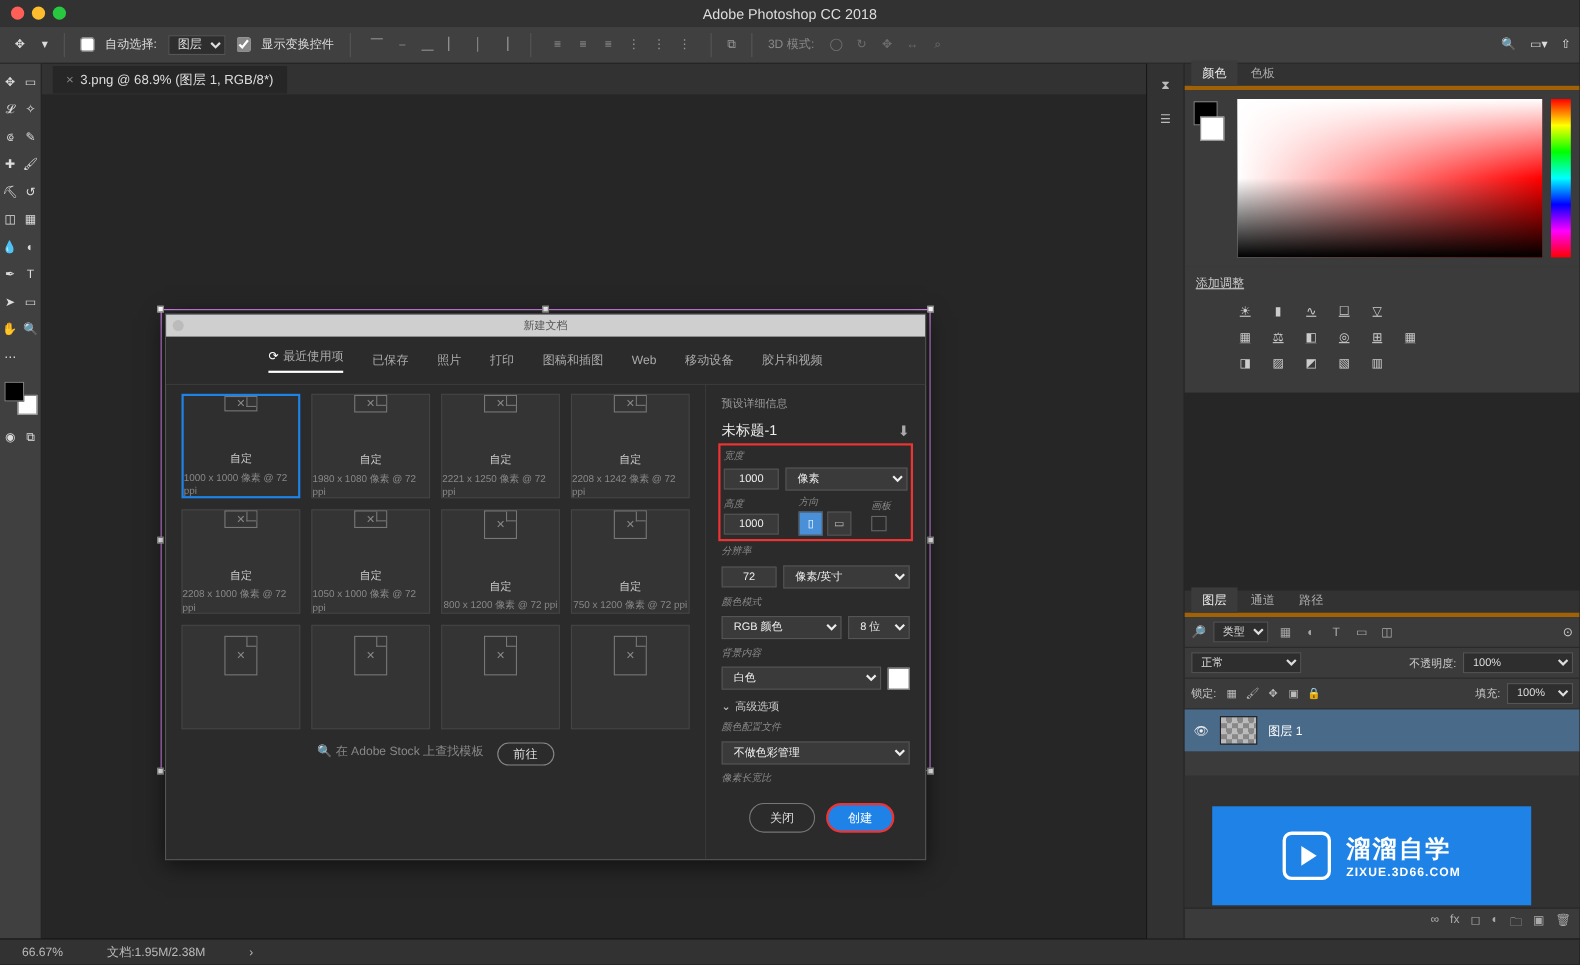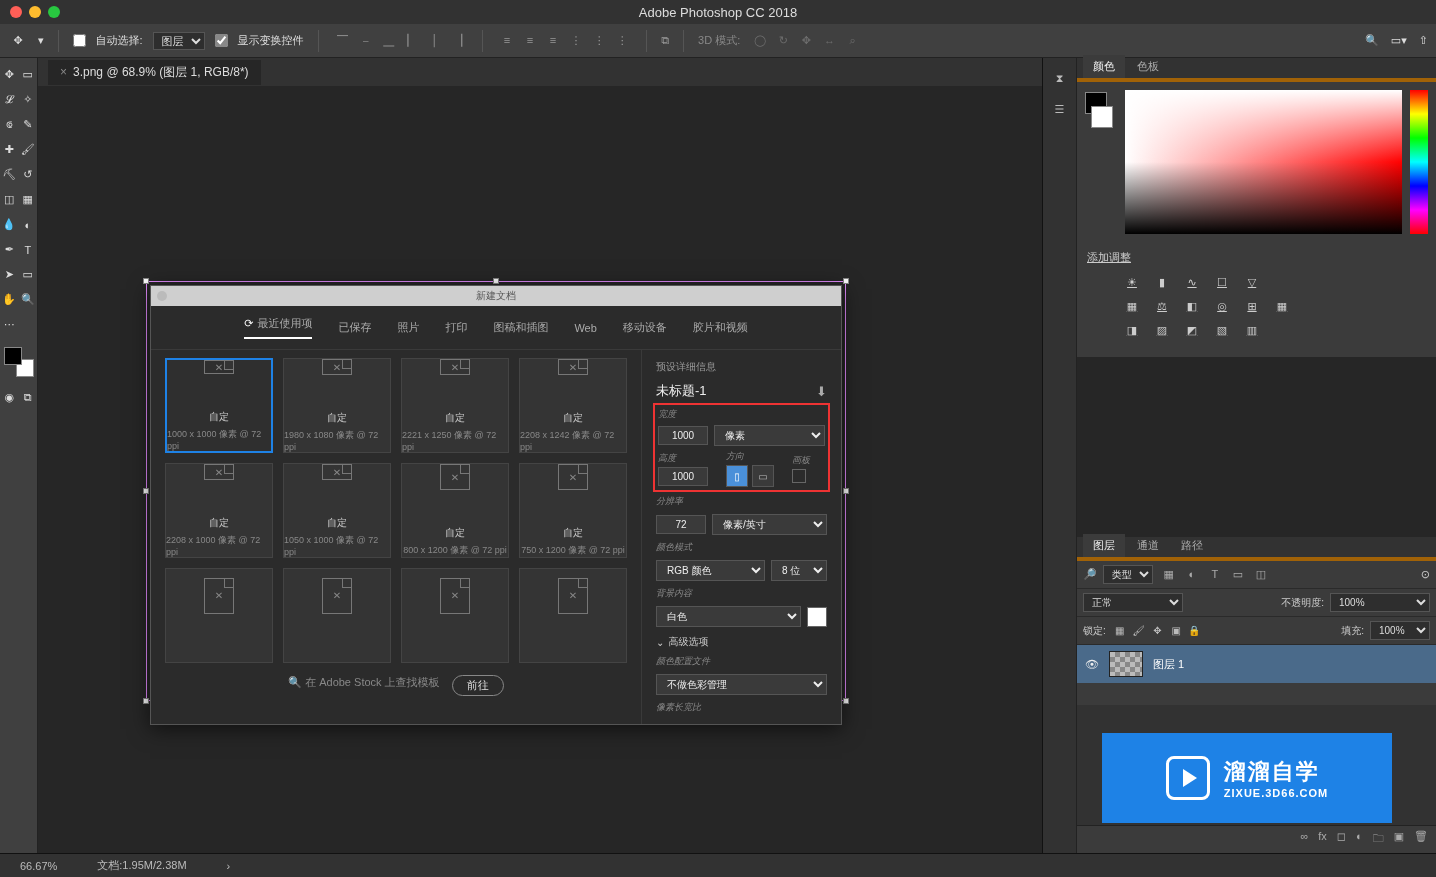--- a/index.html
+++ b/index.html
@@ -401,20 +401,24 @@
             </div>
 
             <div class="adv">
                 <span>⌄</span>
                 <span>高级选项</span>
               </div>
             <label>颜色配置文件</label>
             <select><option>不做色彩管理</option></select>
             <label>像素长宽比</label>
 
+            <div class="footer">
+              <button>关闭</button>
+              <button class="primary red-inline">创建</button>
+            </div>
           </div>
         </div>
       </div>
     </div>
   </div>
 
   <div class="panels">
     <div class="iconcol">
       <span>⧗</span>
       <span>☰</span>

